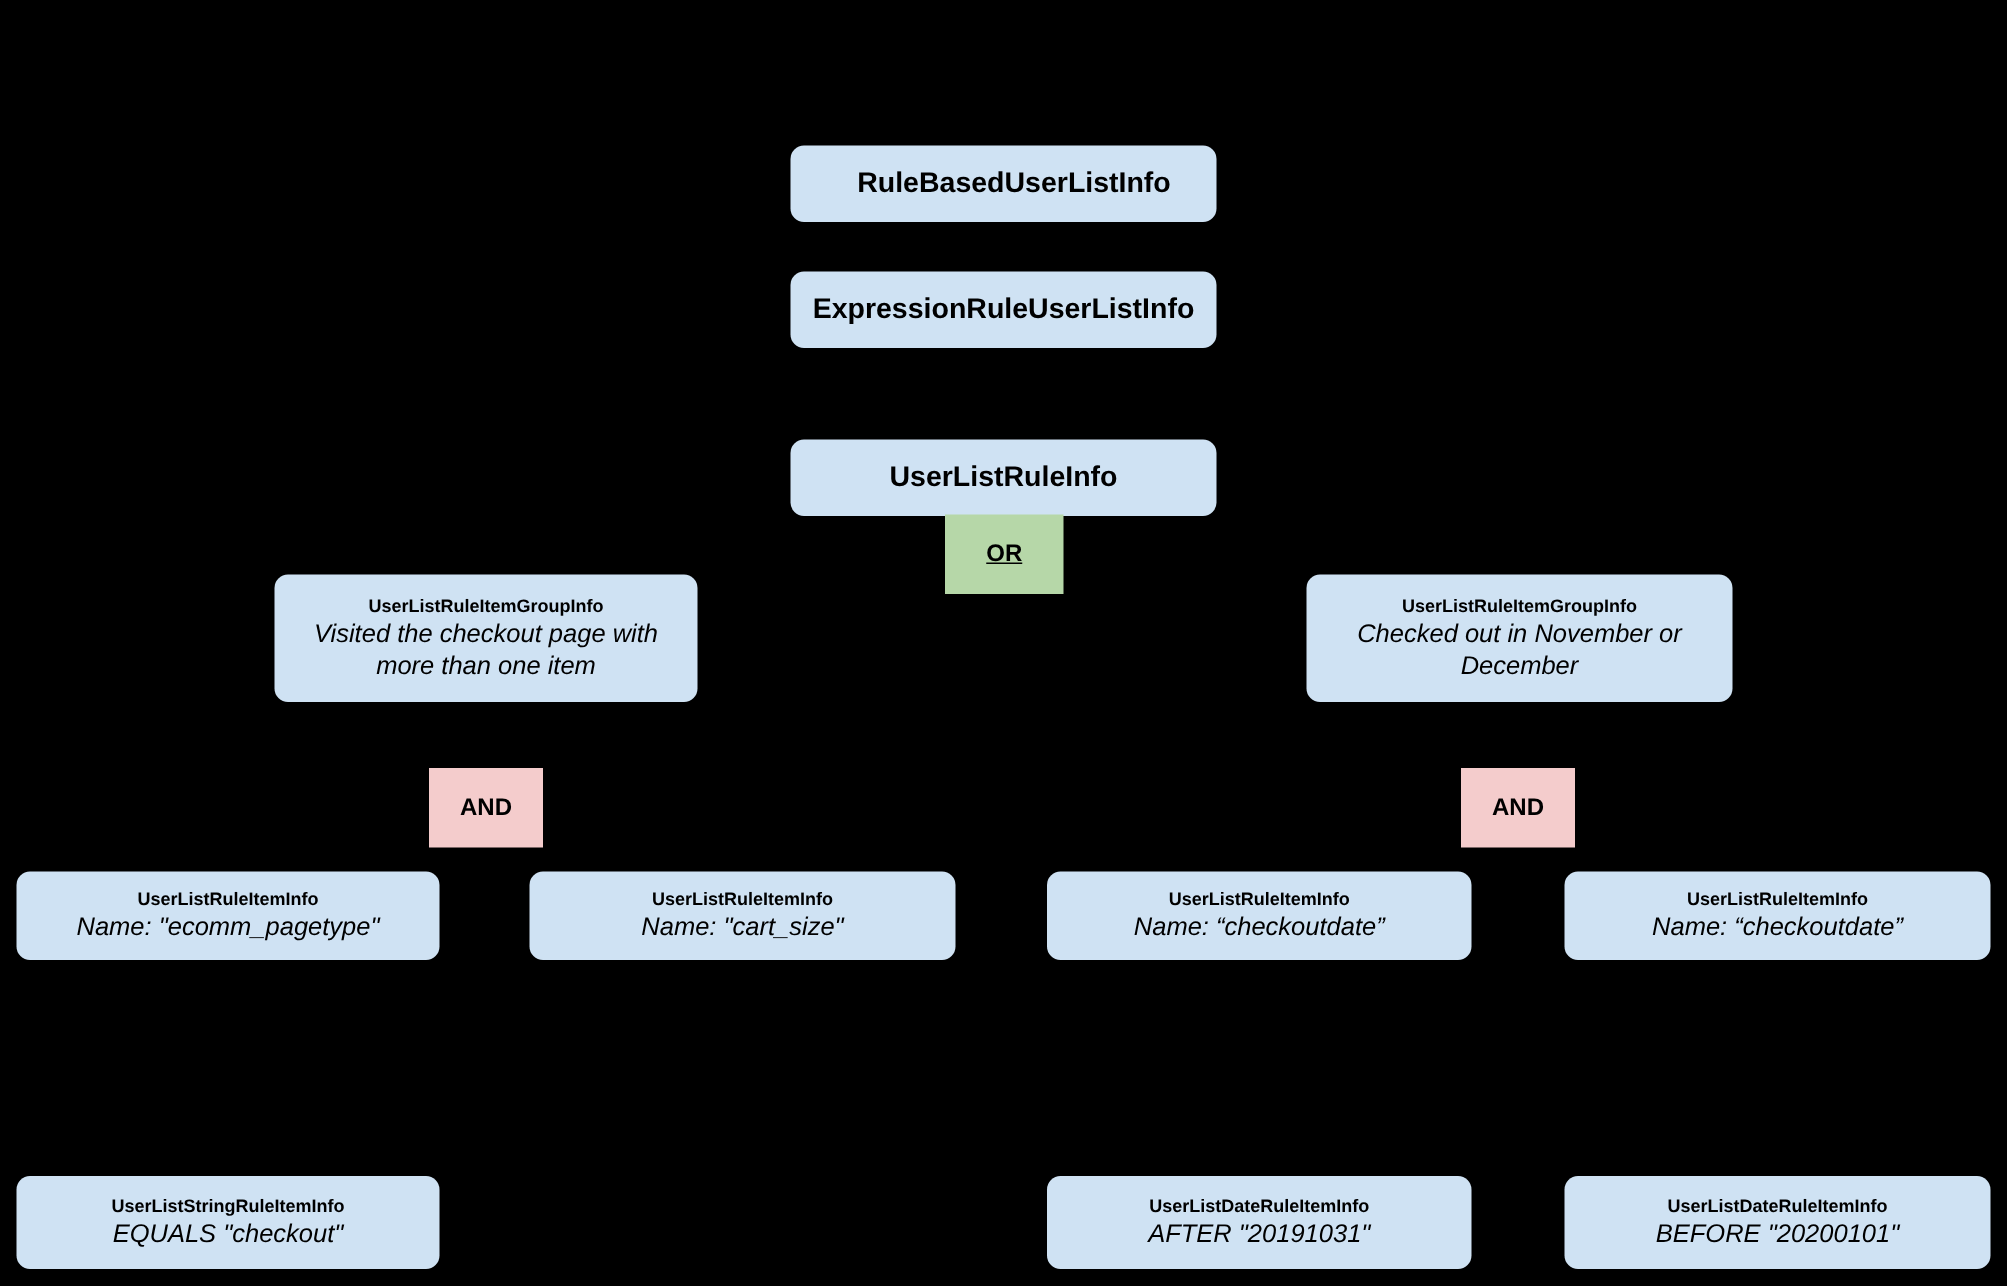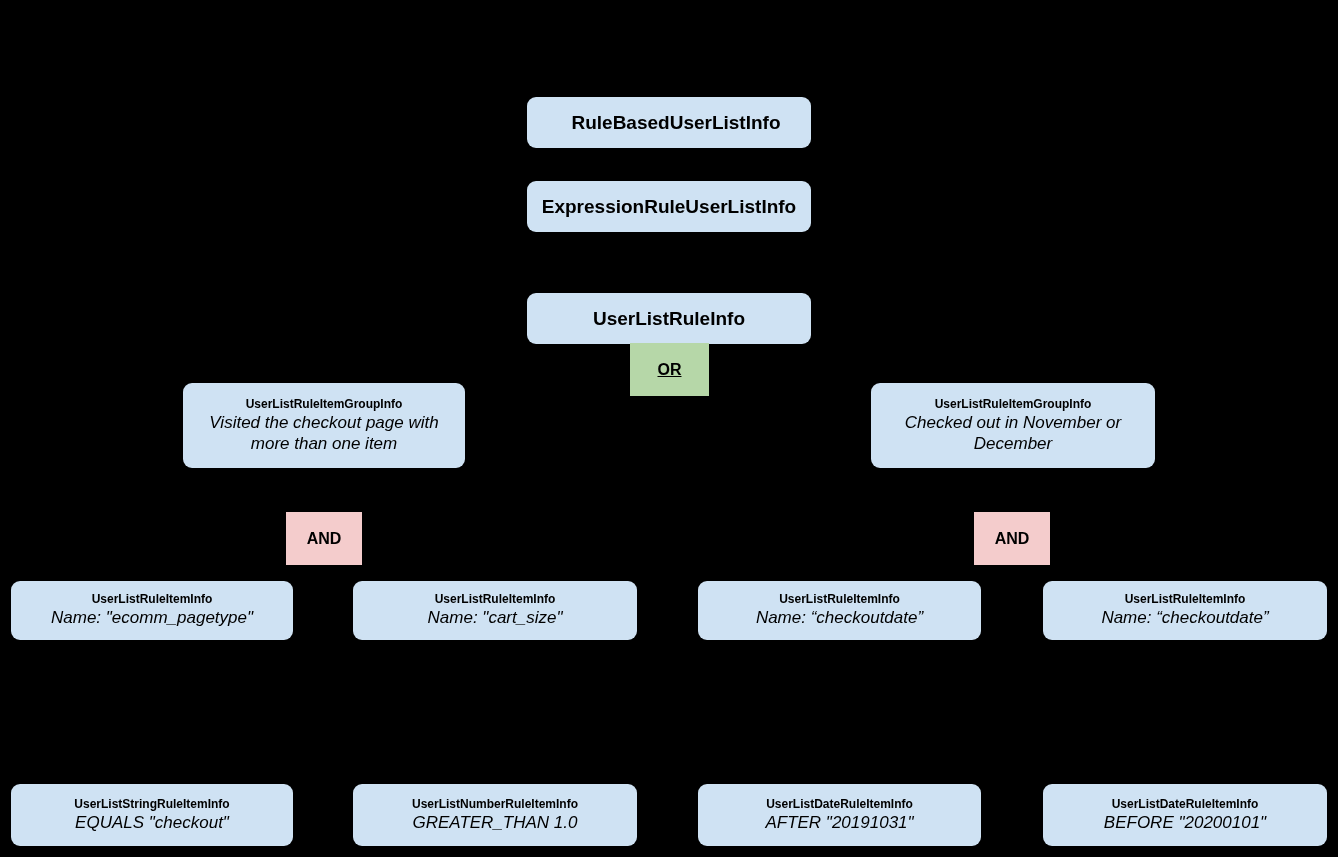--- a/index.html
+++ b/index.html
@@ -130,24 +130,20 @@
   </div>
   <div class="node n-item4">
     <div class="t">UserListRuleItemInfo</div>
     <div class="s">Name: “checkoutdate”</div>
   </div>
 
   <div class="node n-leaf1">
     <div class="t">UserListStringRuleItemInfo</div>
     <div class="s">EQUALS "checkout"</div>
   </div>
-  <div class="node n-leaf2">
-    <div class="t">UserListNumberRuleItemInfo</div>
-    <div class="s">GREATER_THAN 1.0</div>
-  </div>
   <div class="node n-leaf3">
     <div class="t">UserListDateRuleItemInfo</div>
     <div class="s">AFTER "20191031"</div>
   </div>
   <div class="node n-leaf4">
     <div class="t">UserListDateRuleItemInfo</div>
     <div class="s">BEFORE "20200101"</div>
   </div>
 
 </div>

